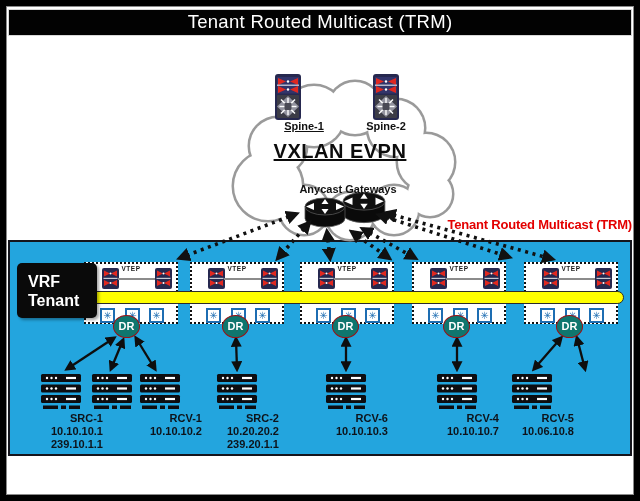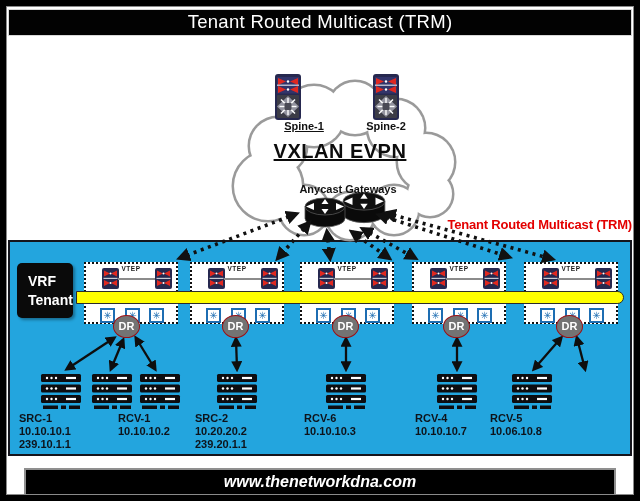--- a/index.html
+++ b/index.html
@@ -32,30 +32,30 @@
   .leaf{position:absolute;top:4px;width:17px;height:21px;}
   .peer-link{position:absolute;top:14px;left:32px;width:37px;height:2px;background:#8b8b8b;}
   .flake{position:absolute;top:44px;width:15px;height:15px;background:#fff;
          border:2px solid #1d6db2;box-sizing:border-box;color:#1d6db2;
          font-size:10px;line-height:11px;text-align:center;font-weight:700;
          font-family:"DejaVu Sans",sans-serif;}
   
   .bus{position:absolute;left:76px;top:291px;width:548px;height:13px;background:#ffff00;
        border:1.5px solid #2b2b2b;border-radius:0 7px 7px 0;box-sizing:border-box;z-index:5;}
   
-  .vrf{position:absolute;left:17px;top:263px;width:56px;height:55px;background:#0a0a0a;
-       border-radius:5px;z-index:6;color:#fff;font-size:14px;font-weight:700;
+  .vrf{position:absolute;left:17px;top:263px;width:80px;height:55px;background:#0a0a0a;
+       border-radius:5px;z-index:6;color:#fff;font-size:16px;font-weight:700;
        padding:9px 0 0 11px;box-sizing:border-box;line-height:19px;
        box-shadow:2px 2px 3px rgba(0,0,0,.35);}
   
-  .dr{position:absolute;top:315px;width:27px;height:23px;background:#737373;
+  .dr{position:absolute;top:315px;width:27px;height:23px;background:#0f766e;
       border:1px solid #9c0f14;border-radius:50%;box-sizing:border-box;z-index:7;
       color:#fff;font-size:11px;font-weight:700;text-align:center;line-height:20px;}
   
-  .host{position:absolute;top:374px;width:84px;text-align:left;z-index:3;}
+  .host{position:absolute;top:374px;width:84px;text-align:right;z-index:3;}
   .host svg{display:block;margin:0 auto;}
   .host .hname,.host .hip{font-size:11px;font-weight:700;color:#0e131a;line-height:13px;}
   .host .hname{margin-top:2px;}
   
   .footer-bar{position:absolute;left:24px;top:468px;width:592px;height:28px;background:#000;
               border:2px solid #8f8f8f;box-sizing:border-box;z-index:2;text-align:center;}
   .footer-bar span{color:#fff;font-size:16px;font-weight:700;font-style:italic;line-height:23px;}
   
   #overlay{position:absolute;left:0;top:0;width:640px;height:501px;z-index:4;pointer-events:none;}
   .fan{stroke:#111;stroke-width:3.6;stroke-dasharray:3 4.6;fill:none;}
@@ -334,18 +334,15 @@
     <div class="hip">10.10.10.7</div>
   </div>
   <div class="host" style="left:490px;">
     <svg width="46" height="36">
         <use href="#sym-server"></use>
       </svg>
     <div class="hname">RCV-5</div>
     <div class="hip">10.06.10.8</div>
   </div>
 
-  <div class="footer-bar">
-    <span>www.thenetworkdna.com</span>
-  </div>
 
   <div class="frame"></div>
 </div>
 
 </body></html>

